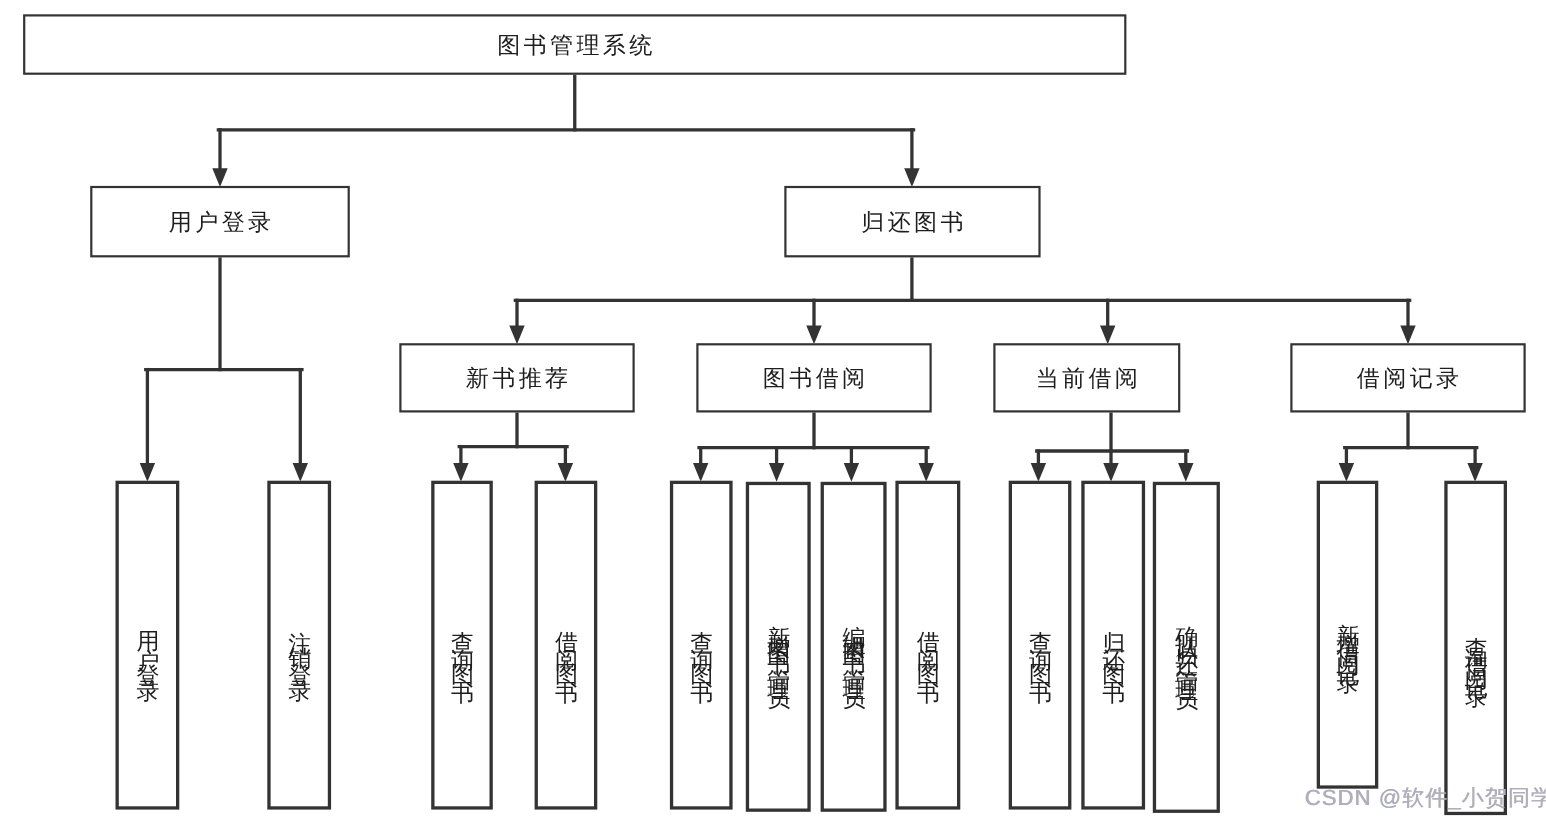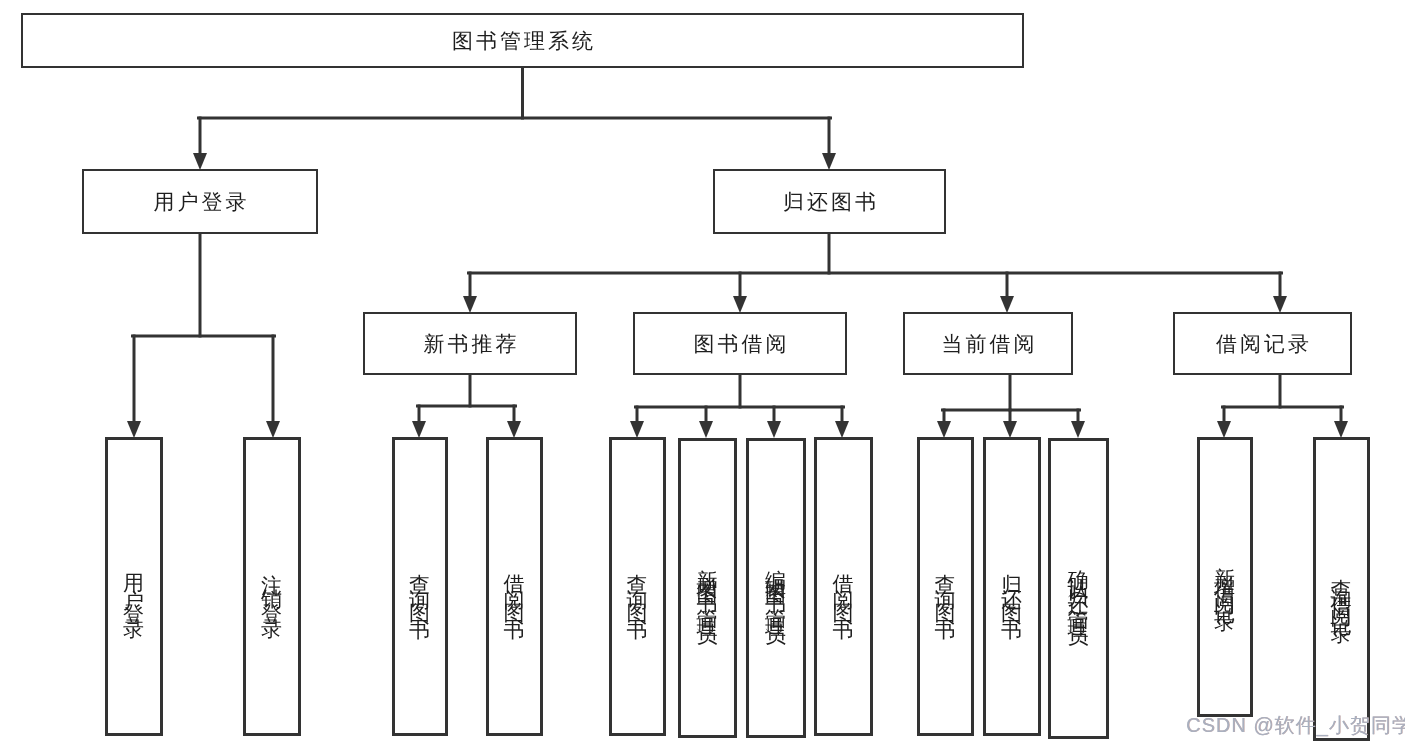--- a/index.html
+++ b/index.html
@@ -149,21 +149,21 @@
 
   <div class="box" style="left:633px; top:312px; width:214px; height:63px;">
     <span class="hlabel">图书借阅</span>
   </div>
   <div class="box" style="left:363px; top:312px; width:214px; height:63px;">
     <span class="hlabel">新书推荐</span>
   </div>
   <div class="box" style="left:903px; top:312px; width:170px; height:63px;">
     <span class="hlabel">当前借阅</span>
   </div>
-  <div class="box" style="left:1173px; top:312px; width:179px; height:63px;">
+  <div class="box" style="left:1173px; top:312px; width:214px; height:63px;">
     <span class="hlabel">借阅记录</span>
   </div>
 
   <div class="box lvl3" style="left:105px; top:437px; width:58px; height:299px;">
     <span class="vlabel ls4">用户登录</span>
   </div>
   <div class="box lvl3" style="left:243px; top:437px; width:58px; height:299px;">
     <span class="vlabel ls4">注销登录</span>
   </div>
 

